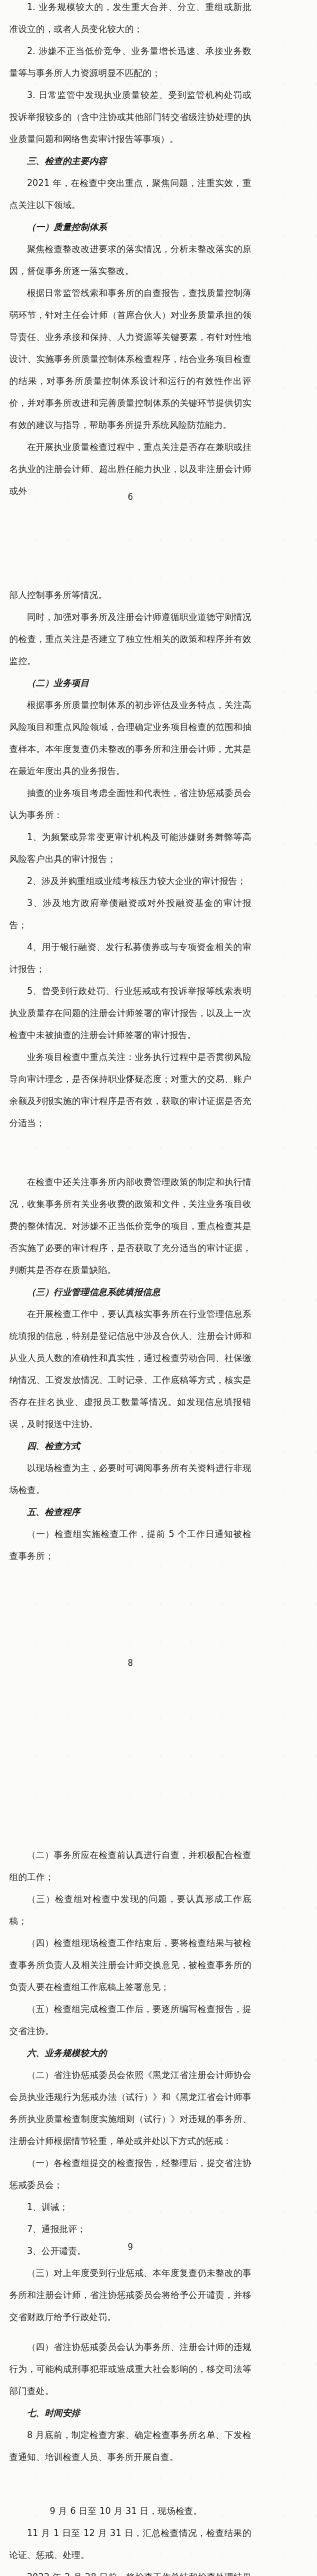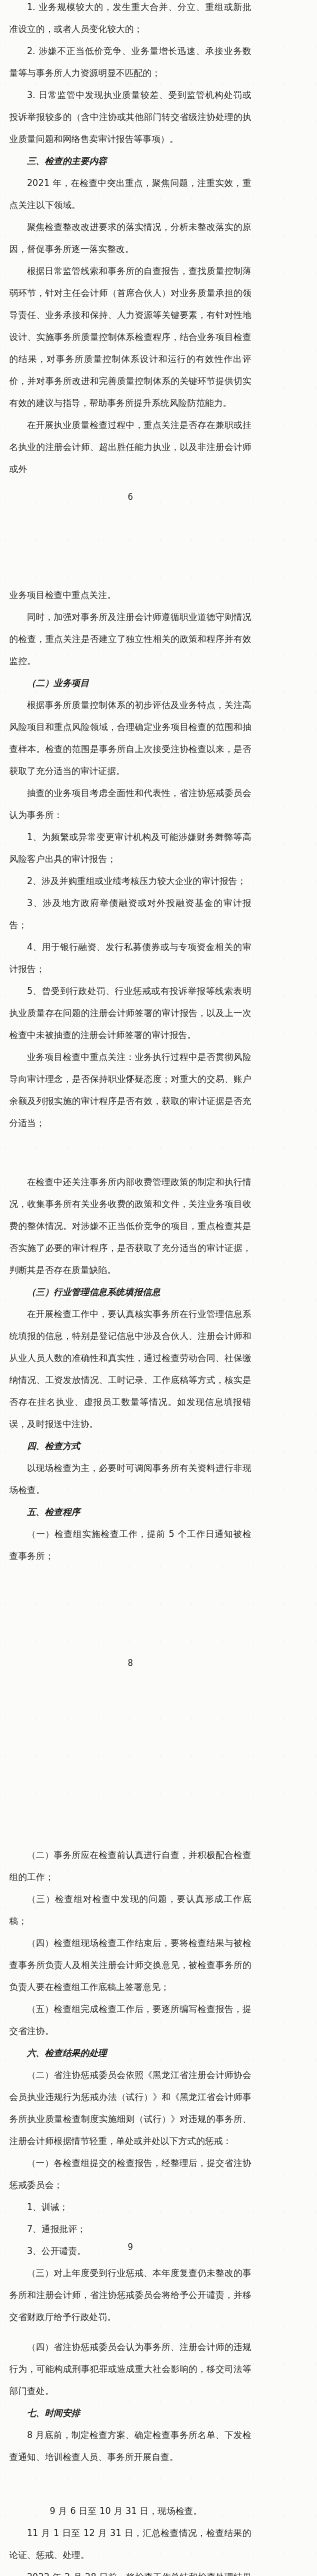--- a/index.html
+++ b/index.html
@@ -45,30 +45,31 @@
 <body>
 
 <div id="doc">
   <div class="noise"></div>
 <section class="pg pg1">
       <p class="body">1. 业务规模较大的，发生重大合并、分立、重组或新批准设立的，或者人员变化较大的；</p>
       <p class="body">2. 涉嫌不正当低价竞争、业务量增长迅速、承接业务数量等与事务所人力资源明显不匹配的；</p>
       <p class="body">3. 日常监管中发现执业质量较差、受到监管机构处罚或投诉举报较多的（含中注协或其他部门转交省级注协处理的执业质量问题和网络售卖审计报告等事项）。</p>
       <p class="heading">三、检查的主要内容</p>
       <p class="body">2021 年，在检查中突出重点，聚焦问题，注重实效，重点关注以下领域。</p>
+      <p class="heading">（一）质量控制体系</p>
       <p class="body">聚焦检查整改改进要求的落实情况，分析未整改落实的原因，督促事务所逐一落实整改。</p>
       <p class="body">根据日常监管线索和事务所的自查报告，查找质量控制薄弱环节，针对主任会计师（首席合伙人）对业务质量承担的领导责任、业务承接和保持、人力资源等关键要素，有针对性地设计、实施事务所质量控制体系检查程序，结合业务项目检查的结果，对事务所质量控制体系设计和运行的有效性作出评价，并对事务所改进和完善质量控制体系的关键环节提供切实有效的建议与指导，帮助事务所提升系统风险防范能力。</p>
       <p class="body">在开展执业质量检查过程中，重点关注是否存在兼职或挂名执业的注册会计师、超出胜任能力执业，以及非注册会计师或外</p>
     </section>
     <div class="pn pn1">6</div>
     <section class="pg pg2">
-      <p class="flush">业务项目检查中重点关注。</p>
+      <p class="flush">部人控制事务所等情况。</p>
       <p class="body">同时，加强对事务所及注册会计师遵循职业道德守则情况的检查，重点关注是否建立了独立性相关的政策和程序并有效监控。</p>
       <p class="heading">（二）业务项目</p>
-      <p class="body">根据事务所质量控制体系的初步评估及业务特点，关注高风险项目和重点风险领域，合理确定业务项目检查的范围和抽查样本。检查的范围是事务所自上次接受注协检查以来，是否获取了充分适当的审计证据。</p>
+      <p class="body">根据事务所质量控制体系的初步评估及业务特点，关注高风险项目和重点风险领域，合理确定业务项目检查的范围和抽查样本。本年度复查仍未整改的事务所和注册会计师，尤其是在最近年度出具的业务报告。</p>
       <p class="body">抽查的业务项目考虑全面性和代表性，省注协惩戒委员会认为事务所：</p>
       <p class="body">1、为频繁或异常变更审计机构及可能涉嫌财务舞弊等高风险客户出具的审计报告；</p>
       <p class="body">2、涉及并购重组或业绩考核压力较大企业的审计报告；</p>
       <p class="body">3、涉及地方政府举债融资或对外投融资基金的审计报告；</p>
       <p class="body">4、用于银行融资、发行私募债券或与专项资金相关的审计报告；</p>
       <p class="body">5、曾受到行政处罚、行业惩戒或有投诉举报等线索表明执业质量存在问题的注册会计师签署的审计报告，以及上一次检查中未被抽查的注册会计师签署的审计报告。</p>
       <p class="body">业务项目检查中重点关注：业务执行过程中是否贯彻风险导向审计理念，是否保持职业怀疑态度；对重大的交易、账户余额及列报实施的审计程序是否有效，获取的审计证据是否充分适当；</p>
     </section>
     <div class="pn pn2">7</div>
     <section class="pg pg3">
@@ -79,21 +80,21 @@
       <p class="body">以现场检查为主，必要时可调阅事务所有关资料进行非现场检查。</p>
       <p class="heading">五、检查程序</p>
       <p class="body">（一）检查组实施检查工作，提前 5 个工作日通知被检查事务所；</p>
     </section>
     <div class="pn pn3">8</div>
     <section class="pg pg4">
       <p class="body">（二）事务所应在检查前认真进行自查，并积极配合检查组的工作；</p>
       <p class="body">（三）检查组对检查中发现的问题，要认真形成工作底稿；</p>
       <p class="body">（四）检查组现场检查工作结束后，要将检查结果与被检查事务所负责人及相关注册会计师交换意见，被检查事务所的负责人要在检查组工作底稿上签署意见；</p>
       <p class="body">（五）检查组完成检查工作后，要逐所编写检查报告，提交省注协。</p>
-      <p class="heading">六、检查结果的处理</p>
+      <p class="heading">六、业务规模较大的</p>
       <p class="body">（二）省注协惩戒委员会依照《黑龙江省注册会计师协会会员执业违规行为惩戒办法（试行）》和《黑龙江省会计师事务所执业质量检查制度实施细则（试行）》对违规的事务所、注册会计师根据情节轻重，单处或并处以下方式的惩戒：</p>
       <p class="body">（一）各检查组提交的检查报告，经整理后，提交省注协惩戒委员会；</p>
       <p class="body">1、训诫；</p>
       <p class="body">7、通报批评；</p>
       <p class="body">3、公开谴责。</p>
       <p class="body">（三）对上年度受到行业惩戒、本年度复查仍未整改的事务所和注册会计师，省注协惩戒委员会将给予公开谴责，并移交省财政厅给予行政处罚。</p>
     </section>
     <div class="pn pn4">9</div>
     <section class="pg pg5">
       <p class="body">（四）省注协惩戒委员会认为事务所、注册会计师的违规行为，可能构成刑事犯罪或造成重大社会影响的，移交司法等部门查处。</p>

